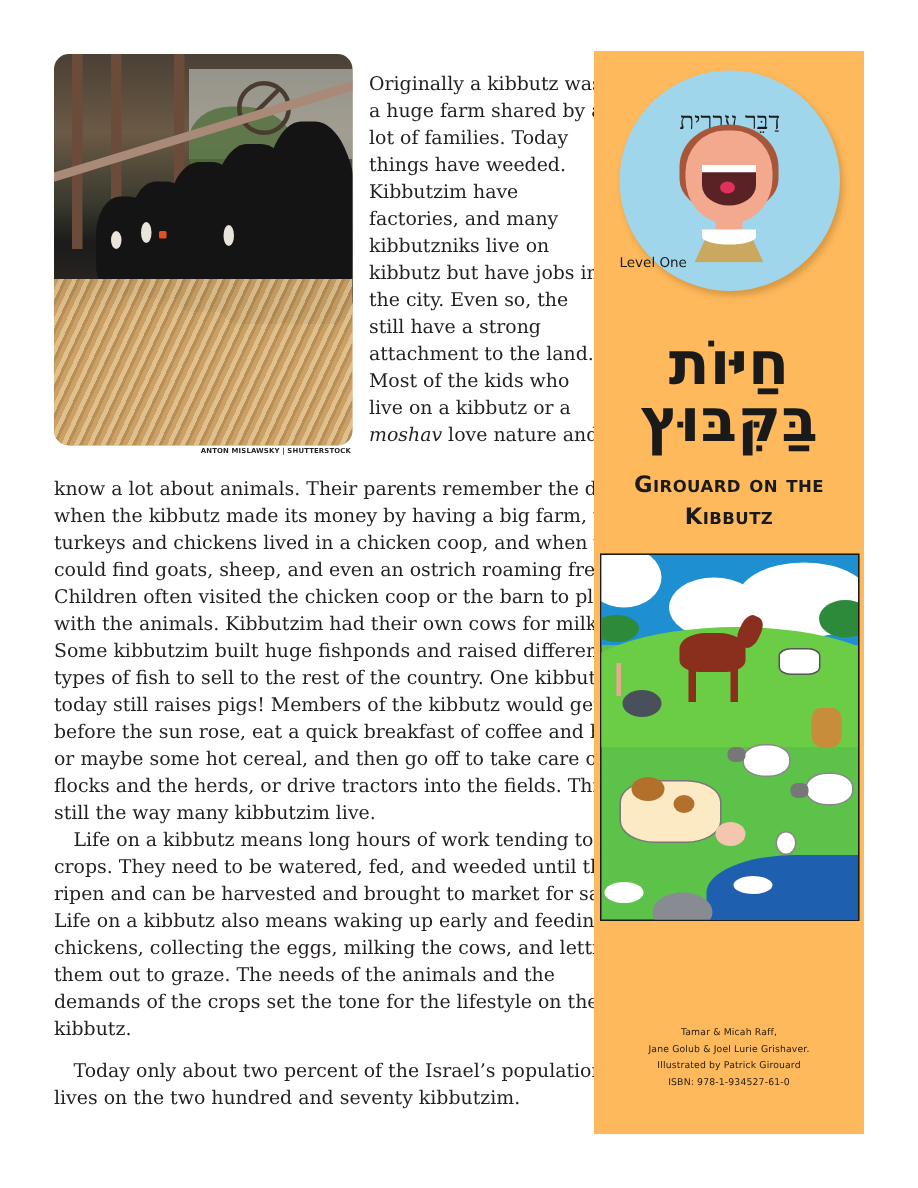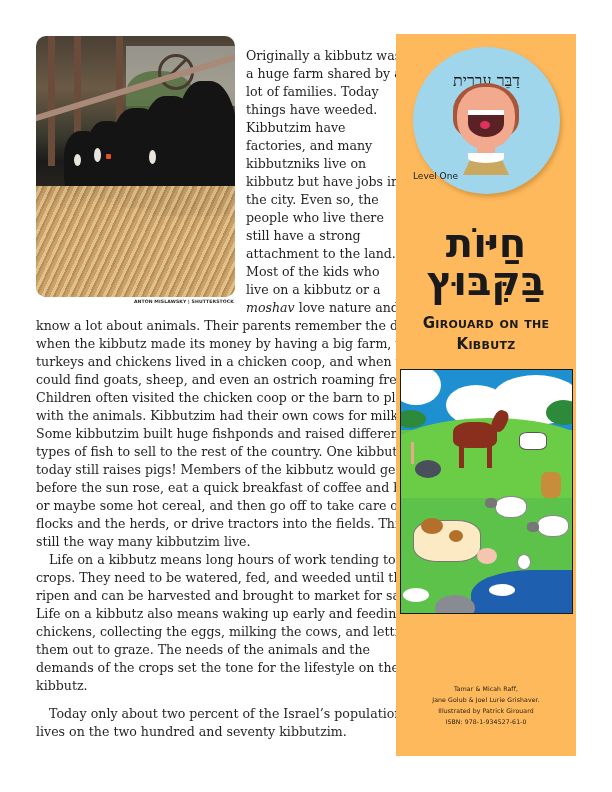--- a/index.html
+++ b/index.html
@@ -121,21 +121,20 @@
   <div class="txt wrap-col">
     <span class="line">Originally a kibbutz was</span>
     <span class="line">a huge farm shared by a</span>
     <span class="line">lot of families. Today</span>
     <span class="line">things have weeded.</span>
     <span class="line">Kibbutzim have</span>
     <span class="line">factories, and many</span>
     <span class="line">kibbutzniks live on</span>
     <span class="line">kibbutz but have jobs in</span>
     <span class="line">the city. Even so, the</span>
-    <span class="line">people who live there</span>
     <span class="line">still have a strong</span>
     <span class="line">attachment to the land.</span>
     <span class="line">Most of the kids who</span>
     <span class="line">live on a kibbutz or a</span>
     <span class="line"><span class="it">moshav</span><span> love nature and</span></span>
   </div>
 
   <div class="txt full p1">
     <span class="line">know a lot about animals. Their parents remember the days</span>
     <span class="line">when the kibbutz made its money by having a big farm, when</span>

